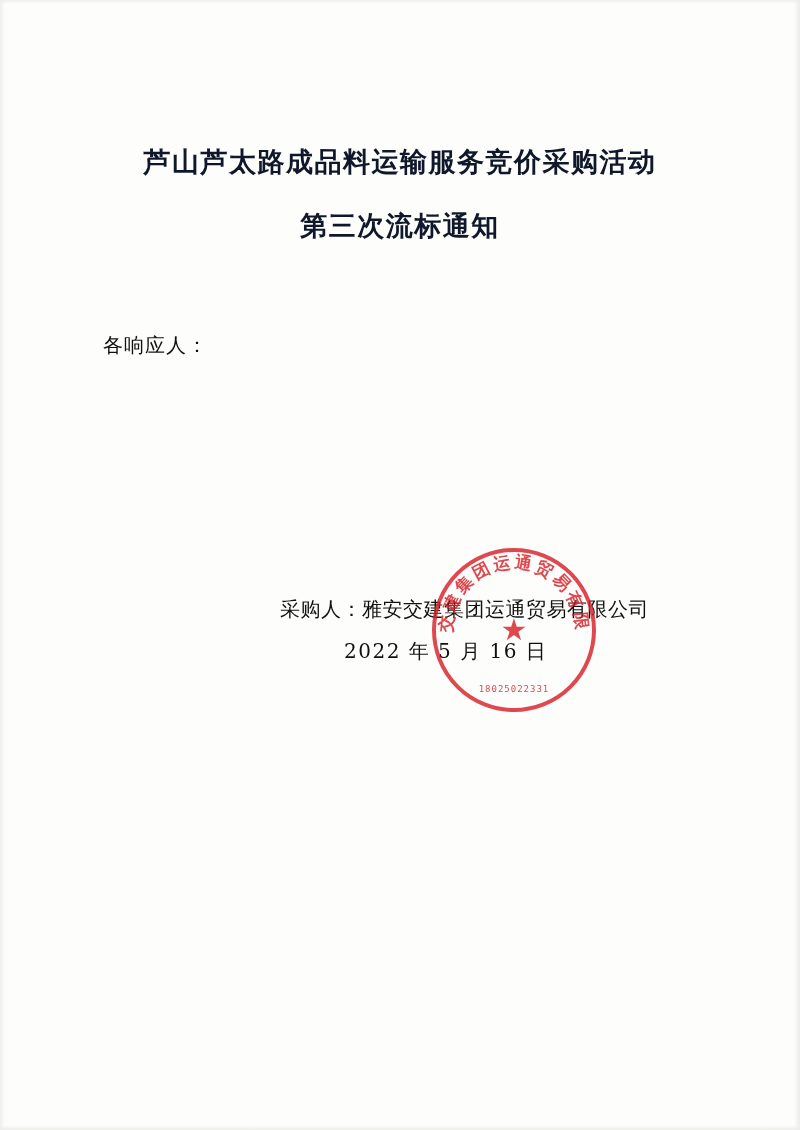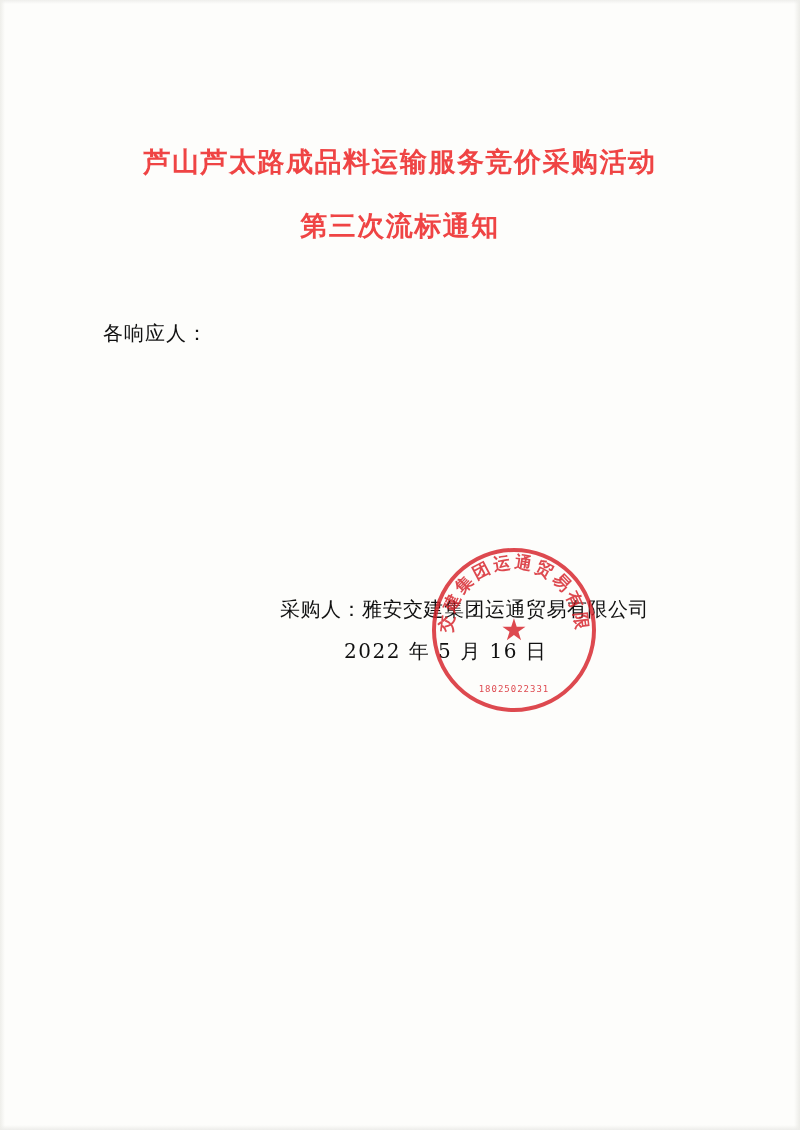--- a/index.html
+++ b/index.html
@@ -38,34 +38,34 @@
     left: 0; bottom: 0; width: 800px; height: 5px;
     background: linear-gradient(to top, #ededea, rgba(255,255,255,0));
   }
 
   .doc-title {
     position: absolute;
     left: 0;
     top: 130px;
     width: 800px;
     text-align: center;
-    color: #ef4444;
+    color: #0f172a;
   }
   .doc-title .line {
     font-size: 27px;
     font-weight: bold;
     letter-spacing: 1.5px;
     line-height: 64px;
     font-family: "DejaVu Serif", "Liberation Serif", serif;
   }
 
   .salutation {
     position: absolute;
     left: 103px;
-    top: 320px;
+    top: 332px;
     font-size: 20px;
     letter-spacing: 1px;
     color: #111;
   }
 
   .body-text {
     position: absolute;
     left: 100px;
     top: 362px;
     width: 610px;

